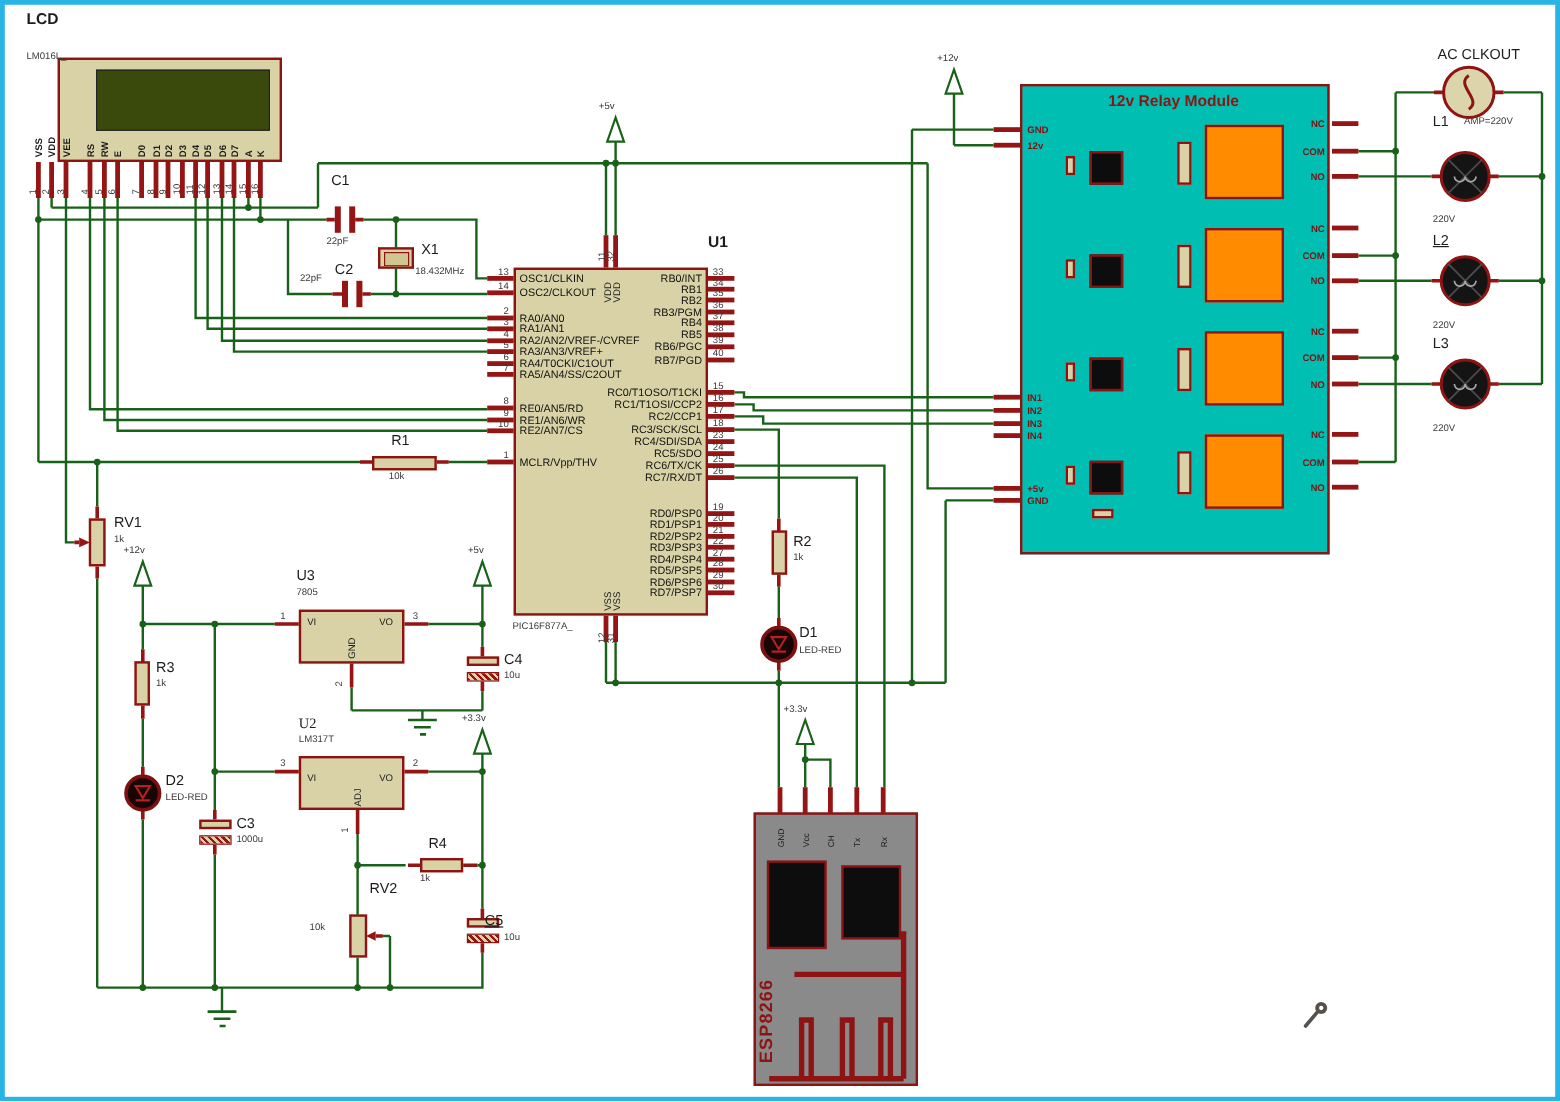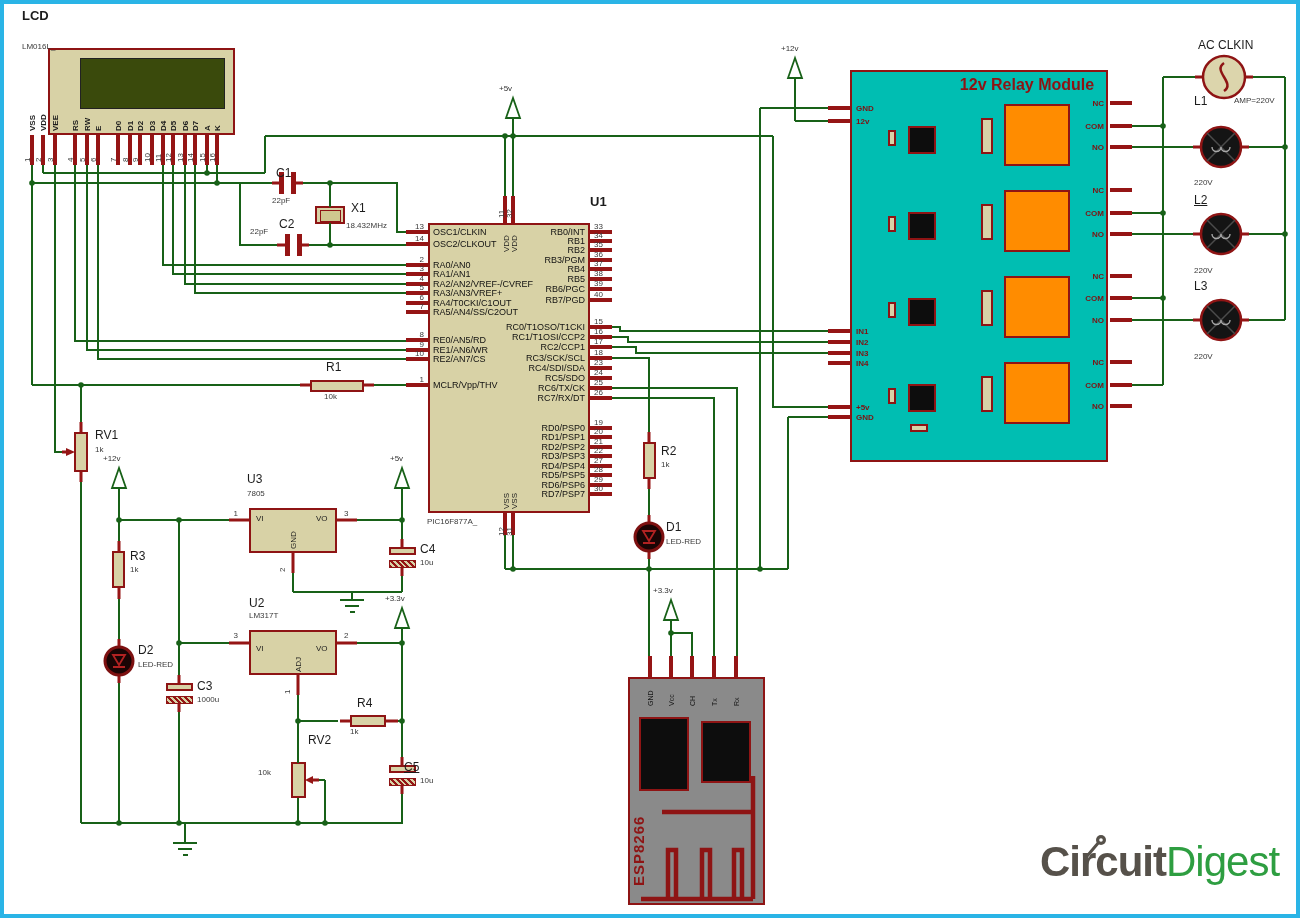--- a/index.html
+++ b/index.html
@@ -6,21 +6,21 @@
   #canvas{position:relative;width:1300px;height:918px;background:#ffffff;overflow:hidden;
           font-family:"Liberation Sans",sans-serif;}
   .frame{position:absolute;inset:0;border:4px solid #2AB4E6;pointer-events:none;z-index:50;}
   .comp{position:absolute;background:#D8D2A6;border:2px solid #8e1414;box-sizing:border-box;}
   .lbl{position:absolute;color:#1c1c1c;font-size:12px;white-space:nowrap;z-index:6;}
   .big{font-size:13px;font-weight:bold;}
   .val{position:absolute;color:#3a3a3a;font-size:8px;white-space:nowrap;z-index:6;}
   .flag{position:absolute;color:#333;font-size:8px;white-space:nowrap;z-index:6;}
   #lcd-screen{position:absolute;left:80px;top:58px;width:143px;height:49px;background:#3A4A0C;border:1px solid #222;}
   #relay-module{position:absolute;left:850px;top:70px;width:258px;height:392px;background:#00BEB2;border:2.5px solid #8e1414;box-sizing:border-box;z-index:2;}
-  #relay-title{position:absolute;left:898px;top:76px;width:258px;text-align:center;color:#8e1414;font-size:16px;font-weight:bold;z-index:6;}
+  #relay-title{position:absolute;left:849px;top:76px;width:258px;text-align:center;color:#8e1414;font-size:13px;font-weight:bold;z-index:6;}
   .rl-orange{position:absolute;background:#FF8C00;border:2px solid #8e1414;box-sizing:border-box;}
   .rl-black{position:absolute;background:#0d0d0d;border:2px solid #8e1414;box-sizing:border-box;}
   .rl-bar{position:absolute;background:#D8D2A6;border:2px solid #8e1414;box-sizing:border-box;}
   #esp-body{position:absolute;left:628px;top:677px;width:137px;height:228px;background:#8A8A8A;border:2.5px solid #8e1414;box-sizing:border-box;z-index:2;}
   #esp-name{position:absolute;left:630px;top:886px;transform:rotate(-90deg);transform-origin:left top;
             color:#8e1414;font-weight:bold;font-size:15px;letter-spacing:1px;z-index:6;}
   #x1-inner{position:absolute;left:320px;top:210px;width:19px;height:10px;background:#CFC78F;border:1.5px solid #8e1414;z-index:3;}
   .hatch{position:absolute;width:27px;height:8px;border:1px solid #8e1414;box-sizing:border-box;
          background:repeating-linear-gradient(45deg,#951515 0 2px,#D8D2A6 2px 4px);}
   #logo{position:absolute;left:1040px;top:838px;font-size:42px;letter-spacing:-1px;z-index:6;white-space:nowrap;}
@@ -47,21 +47,21 @@
 
   <span class="lbl big" style="left:590px;top:194px;">U1</span>
   <div class="comp" style="left:428px;top:223px;width:162px;height:290px;"></div>
   <span class="val" style="left:427px;top:517px;">PIC16F877A_</span>
 
   <span class="lbl" style="left:351px;top:201px;">X1</span>
   <span class="val" style="left:346px;top:221px;">18.432MHz</span>
   <div class="comp" style="left:315px;top:206px;width:30px;height:18px;"></div>
   <div id="x1-inner"></div>
 
-  <span class="lbl" style="left:276px;top:166px;">C1</span>
+  <span class="lbl" style="left:276px;top:143px;">C1</span>
   <span class="val" style="left:272px;top:196px;">22pF</span>
   <div style="position:absolute;left:279px;top:172px;width:5px;height:22px;background:#951515;"></div>
   <div style="position:absolute;left:291px;top:172px;width:5px;height:22px;background:#951515;"></div>
   <span class="lbl" style="left:279px;top:217px;">C2</span>
   <span class="val" style="left:250px;top:227px;">22pF</span>
   <div style="position:absolute;left:285px;top:234px;width:5px;height:22px;background:#951515;"></div>
   <div style="position:absolute;left:297px;top:234px;width:5px;height:22px;background:#951515;"></div>
 
   <span class="lbl" style="left:197px;top:679px;">C3</span>
   <span class="val" style="left:197px;top:695px;">1000u</span>
@@ -92,21 +92,21 @@
   <span class="lbl" style="left:95px;top:428px;">RV1</span>
   <span class="val" style="left:95px;top:445px;">1k</span>
   <div class="comp" style="left:74px;top:432px;width:14px;height:40px;"></div>
   <span class="lbl" style="left:308px;top:733px;">RV2</span>
   <span class="val" style="left:258px;top:768px;">10k</span>
   <div class="comp" style="left:291px;top:762px;width:15px;height:36px;"></div>
 
   <span class="lbl" style="left:247px;top:472px;">U3</span>
   <span class="val" style="left:247px;top:489px;">7805</span>
   <div class="comp" style="left:249px;top:508px;width:88px;height:45px;"></div>
-  <span class="lbl" style="left:249px;top:596px;">U2</span>
+  <span class="lbl" style="left:249px;top:596px;font-family:Liberation Serif, serif;">U2</span>
   <span class="val" style="left:249px;top:611px;">LM317T</span>
   <div class="comp" style="left:249px;top:630px;width:88px;height:45px;"></div>
 
   <span class="lbl" style="left:666px;top:520px;">D1</span>
   <span class="val" style="left:666px;top:537px;">LED-RED</span>
   <span class="lbl" style="left:138px;top:643px;">D2</span>
   <span class="val" style="left:138px;top:660px;">LED-RED</span>
 
   <div id="relay-module">
       <div class="rl-bar" style="left: 36px; top: 58px; width: 8px; height: 16px;"></div>
@@ -125,39 +125,36 @@
       <div class="rl-black" style="left: 56px; top: 312px; width: 28px; height: 28px;"></div>
       <div class="rl-bar" style="left: 129px; top: 304px; width: 12px; height: 36px;"></div>
       <div class="rl-orange" style="left: 152px; top: 290px; width: 66px; height: 62px;"></div>
       <div class="rl-bar" style="left: 58px; top: 352px; width: 18px; height: 8px;"></div>
     </div>
   <div id="relay-title">12v Relay Module</div>
 
   <div id="esp-body"></div>
   <div id="esp-name">ESP8266</div>
 
-  <span class="lbl" style="left:1198px;top:38px;">AC CLKIN</span>
-  <span class="val" style="left:1220px;top:96px;margin-left:14px;">AMP=220V</span>
+  <span class="lbl" style="left:1198px;top:38px;">AC CLKOUT</span>
+  <span class="val" style="left:1220px;top:96px;">AMP=220V</span>
   <span class="lbl" style="left:1194px;top:94px;">L1</span>
   <span class="val" style="left:1194px;top:178px;">220V</span>
   <span class="lbl" style="left:1194px;top:193px;text-decoration:underline;">L2</span>
   <span class="val" style="left:1194px;top:266px;">220V</span>
   <span class="lbl" style="left:1194px;top:279px;">L3</span>
   <span class="val" style="left:1194px;top:352px;">220V</span>
 
   <span class="flag" style="left:499px;top:84px;">+5v</span>
   <span class="flag" style="left:781px;top:44px;">+12v</span>
   <span class="flag" style="left:103px;top:454px;">+12v</span>
   <span class="flag" style="left:390px;top:454px;">+5v</span>
   <span class="flag" style="left:385px;top:594px;">+3.3v</span>
   <span class="flag" style="left:653px;top:586px;">+3.3v</span>
 
-  <div id="logo">
-    <span class="c1">Circuit</span><span class="c2">Digest</span>
-  </div>
   <svg style="position:absolute;left:1081px;top:833px;z-index:7;" width="30" height="28">
     <line x1="7" y1="22" x2="18" y2="9" stroke="#56514A" stroke-width="3" stroke-linecap="round"></line>
     <circle cx="20" cy="7" r="5" fill="#56514A"></circle>
       <circle cx="20" cy="7" r="1.8" fill="#fff"></circle>
   </svg>
 
   <svg id="wires" width="1300" height="918">
     <g stroke="#186118" stroke-width="2" fill="none">
       <path d="M32,165 V385 M43,165 V173 M43,173 H265 M55,165 V452 H62 M75,165 V341 H406 M87,165 V350 H406 M98,165 V359 H406 M163,165 V265 H406 M173,165 V274 H406 M185,165 V284 H406 M195,165 V293 H406 M207,165 V173 M217,165 V183 M32,183 H272 M303,183 H397 V232 H406 M330,183 V207 M330,223 V245 M240,183 V245 H277 M309,245 H406 M32,385 H300 M374,385 H406 M81,385 V422 M81,482 V823"></path>
       <path d="M119,488 V541 M119,520 H229 M119,599 V639 M119,683 V823 M81,823 H403 M179,520 V675 M179,643 H229 M179,712 V823 M357,520 H402 M402,488 V539 M402,576 V592 M293,573 V592 M293,592 H402 M352,592 V600 M357,643 H402 M402,628 V757 M402,794 V823 M298,695 V763 M298,721 H338 M398,721 H402 M298,798 V823 M325,780 V823 M325,780 H319 M185,823 V843"></path>

